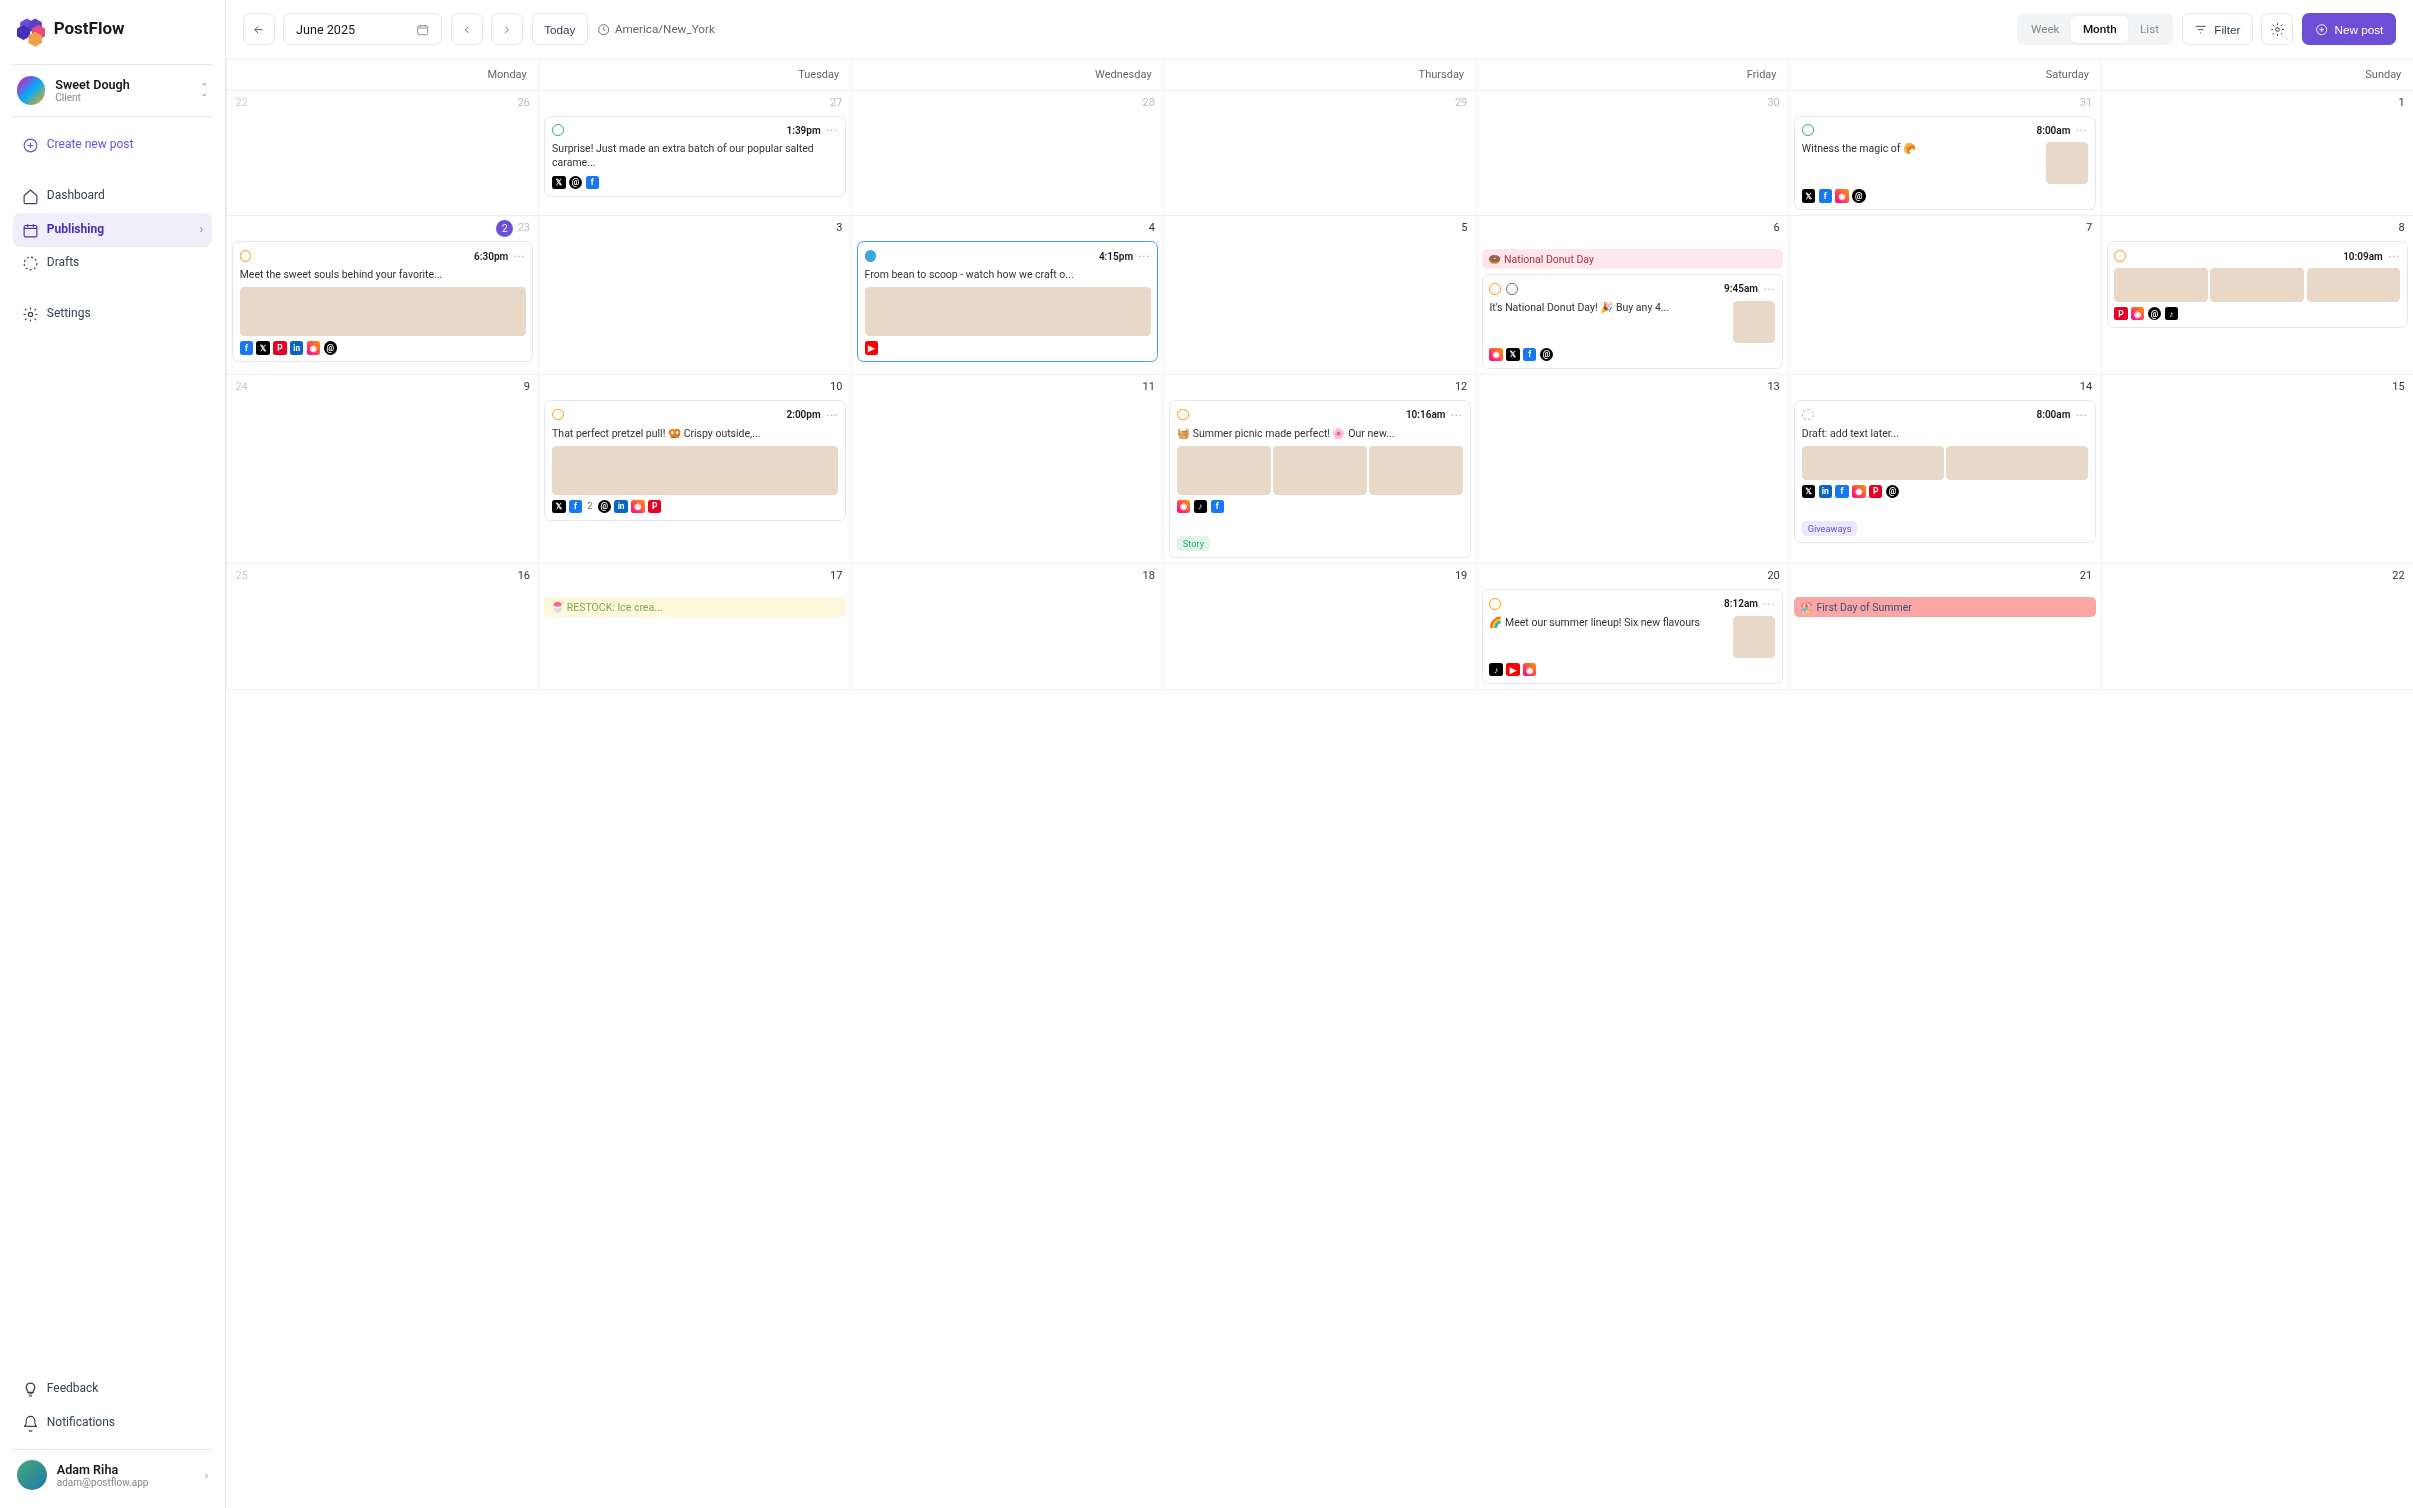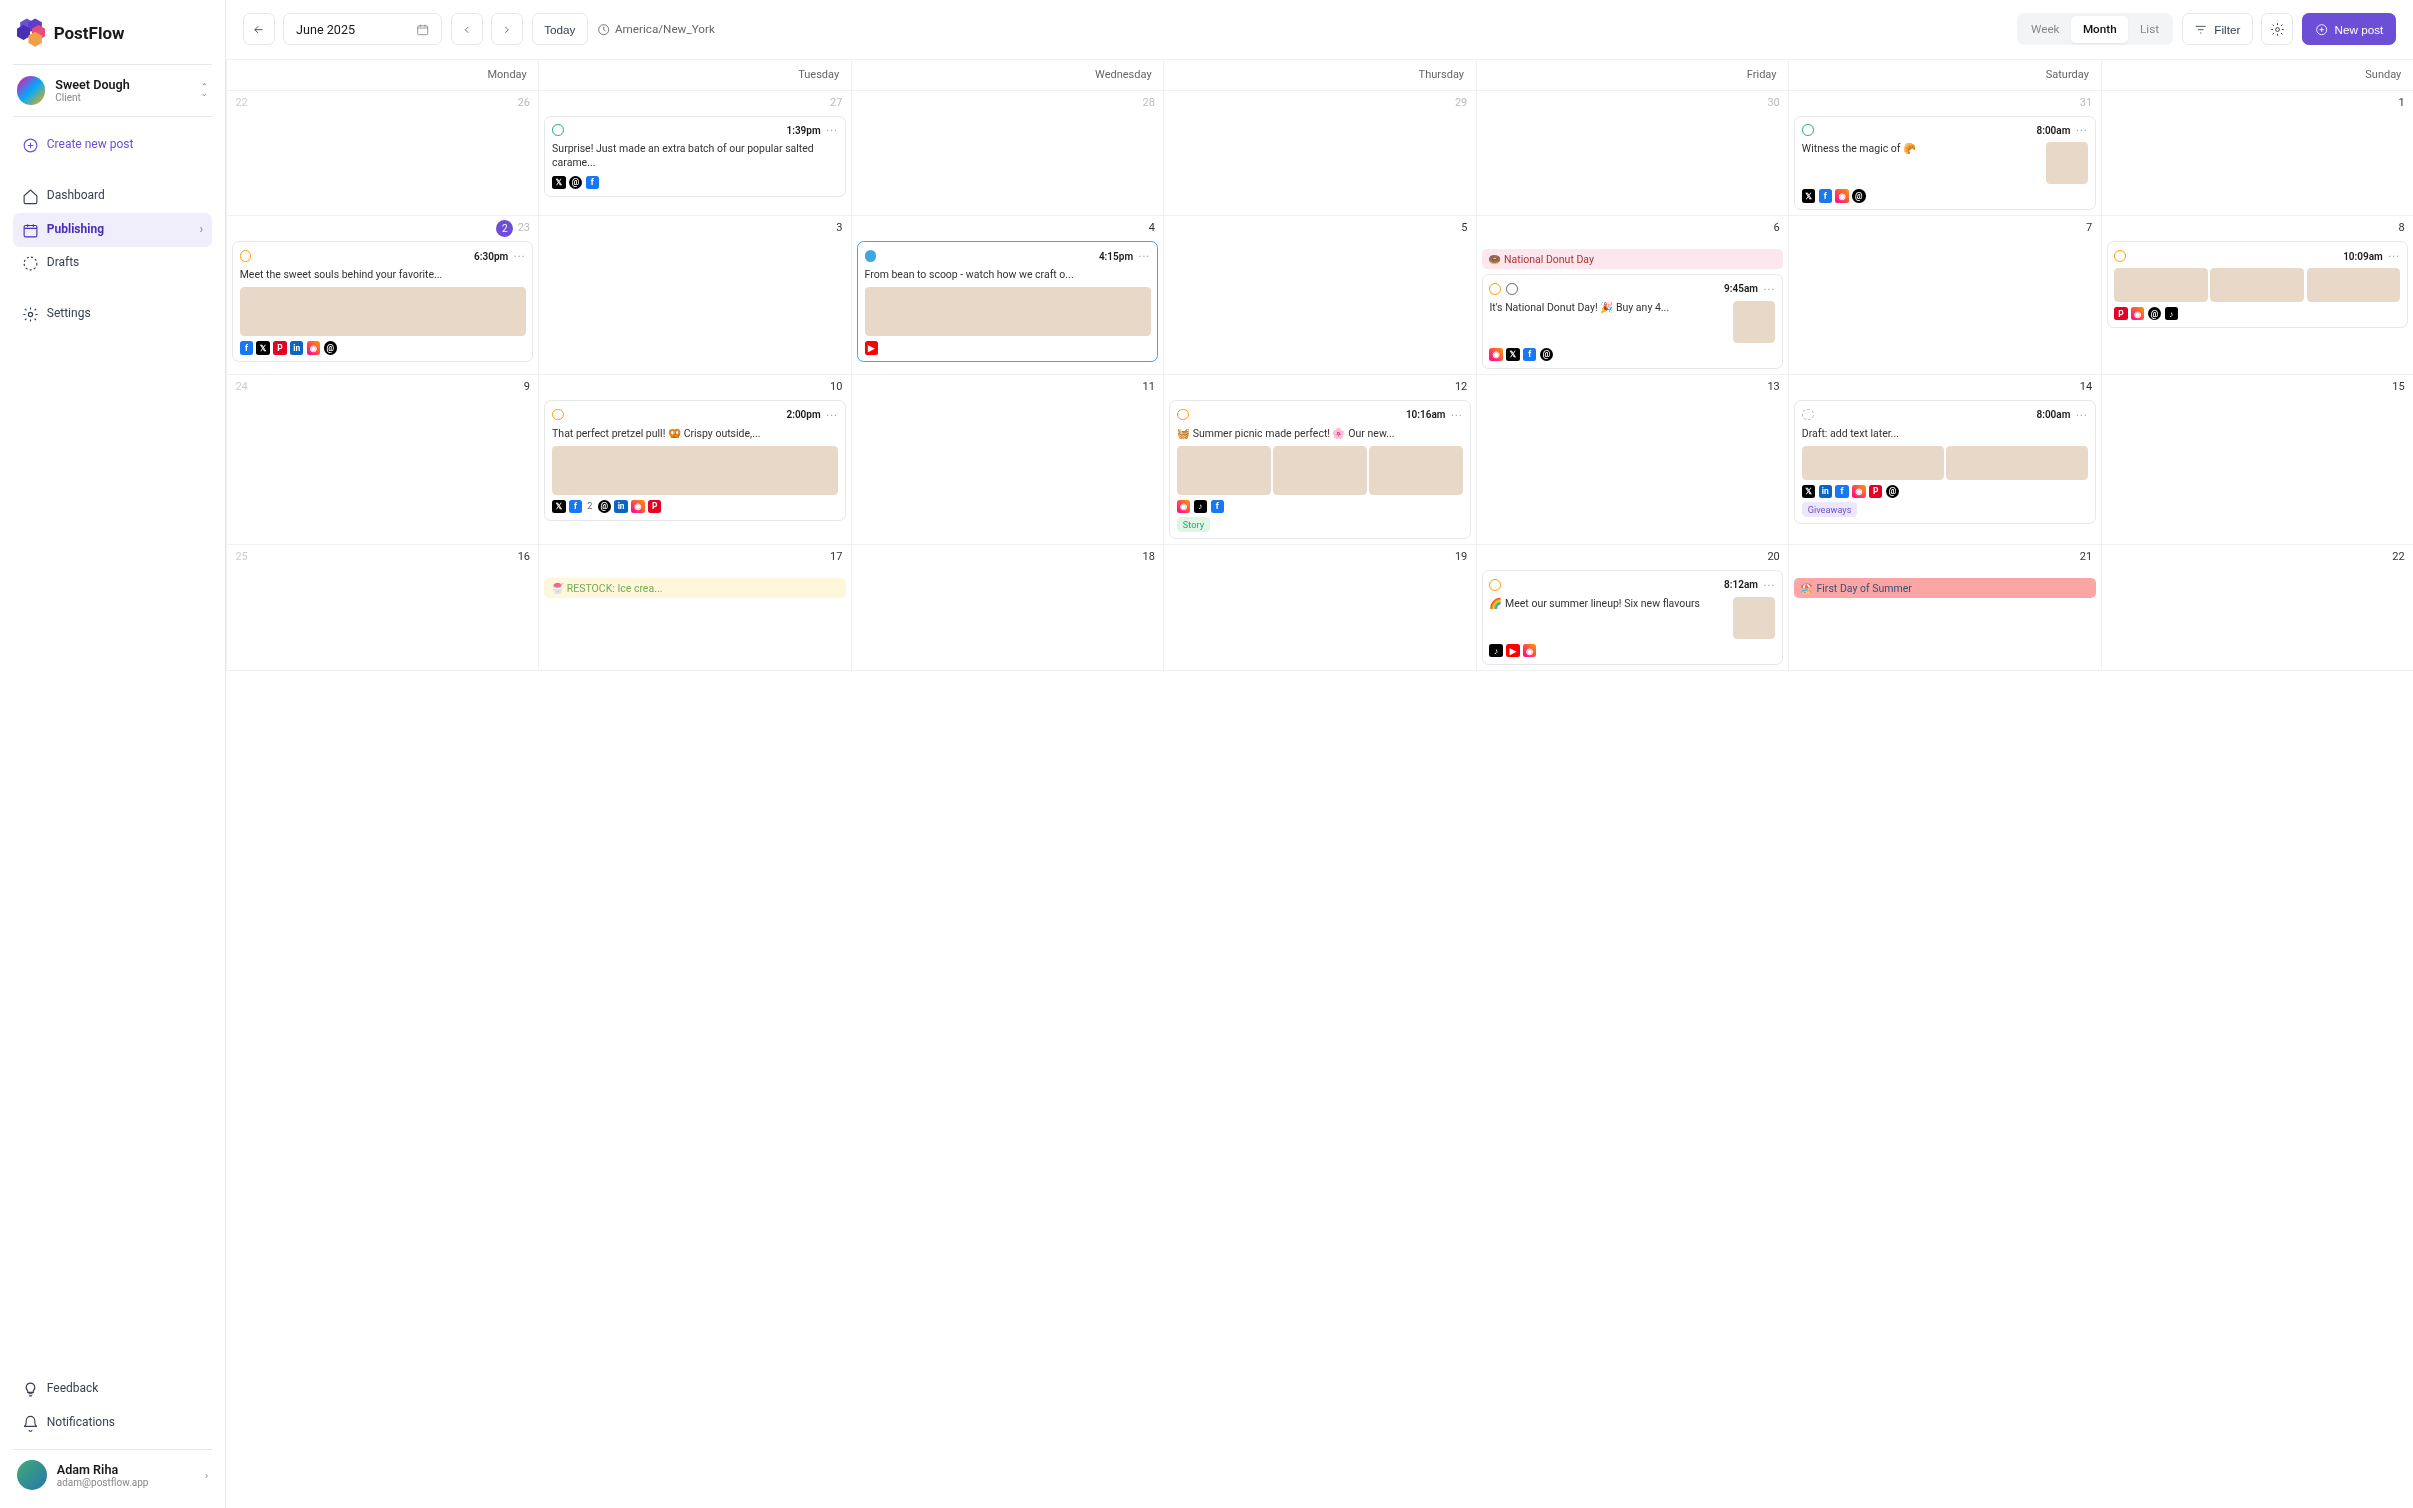--- a/index.html
+++ b/index.html
@@ -1,19 +1,19 @@
 <!DOCTYPE html>
 <html style="font-size:13.4px"><head>
 <meta charset="utf-8">
 <style>
 *{box-sizing:border-box;margin:0;padding:0}
 body{font-family:-apple-system,BlinkMacSystemFont,"Segoe UI",Roboto,sans-serif;background:#fff;color:#1a1a1a;font-size:11.7px}
 .app{display:flex;height:100vh}
 .sidebar{width:226px;border-right:0.8px solid #e5e7eb;display:flex;flex-direction:column;padding:13.4px}
-.logo{display:flex;align-items:center;gap:8.4px;padding:5px 3.4px 15px;font-size:17px;font-weight:700}
+.logo{display:flex;align-items:flex-start;gap:8.4px;padding:5px 3.4px 15px;font-size:17px;font-weight:700}
 .logo-mark{width:28.5px;height:28.5px;position:relative}
 .hex{position:absolute;width:13.4px;height:15px;clip-path:polygon(50% 0,100% 25%,100% 75%,50% 100%,0 75%,0 25%)}
 .hex.a{background:#6b4fd8;top:0;left:3.4px}
 .hex.b{background:#5b3fc9;top:0;left:11.7px}
 .hex.c{background:#4a2fb5;top:6.7px;left:0}
 .hex.d{background:#e94b7a;top:6.7px;left:15px}
 .hex.e{background:#f0a04a;top:13.4px;left:11.7px}
 .divider{height:0.8px;background:#e5e7eb;margin:1.7px 0}
 .client-switch{display:flex;align-items:center;gap:10px;padding:10px 3.4px;cursor:pointer}
 .client-avatar{width:28.5px;height:28.5px;border-radius:50%;background:linear-gradient(135deg,#f0a,#0af,#fa0)}
@@ -71,21 +71,21 @@
 .soc.yt{background:#f00}
 .soc.th{background:#000;border-radius:50%}
 .soc.tk{background:#000}
 .media-strip{display:flex;gap:2.5px;margin-top:5px}
 .thumb{flex:1;height:39px;border-radius:4.2px;background:#e8d8c8}
 .thumb.lg{height:49px}
 .thumb.xs{height:34px}
 .media-side{display:flex;gap:13px;align-items:flex-start}
 .media-side .txt{flex:1}
 .side-thumb{width:42px;height:42px;border-radius:4.2px;background:#e8d8c8;flex-shrink:0}
-.tag{display:inline-block;padding:1.7px 5.9px;border-radius:4.2px;font-size:9.2px;margin-top:4px}
+.tag{display:inline-block;padding:1.7px 5.9px;border-radius:4.2px;font-size:9.2px;margin-top:23px}
 .tag.green{background:#dff5e6;color:#2a7}
 .tag.purple{background:#ece7fb;color:#6b4fd8}
 .status-ic{width:11.7px;height:11.7px;border-radius:50%;display:inline-block}
 .si-ok{border:1.3px solid #2a7}
 .si-clock{border:1.3px solid #f90}
 .si-eye{background:#3ea6e0}
 .si-draft{border:1.3px dashed #bbb}
 .si-globe{border:1.3px solid #666}
 svg{stroke:currentColor;stroke-width:1.6;fill:none}
 </style>

